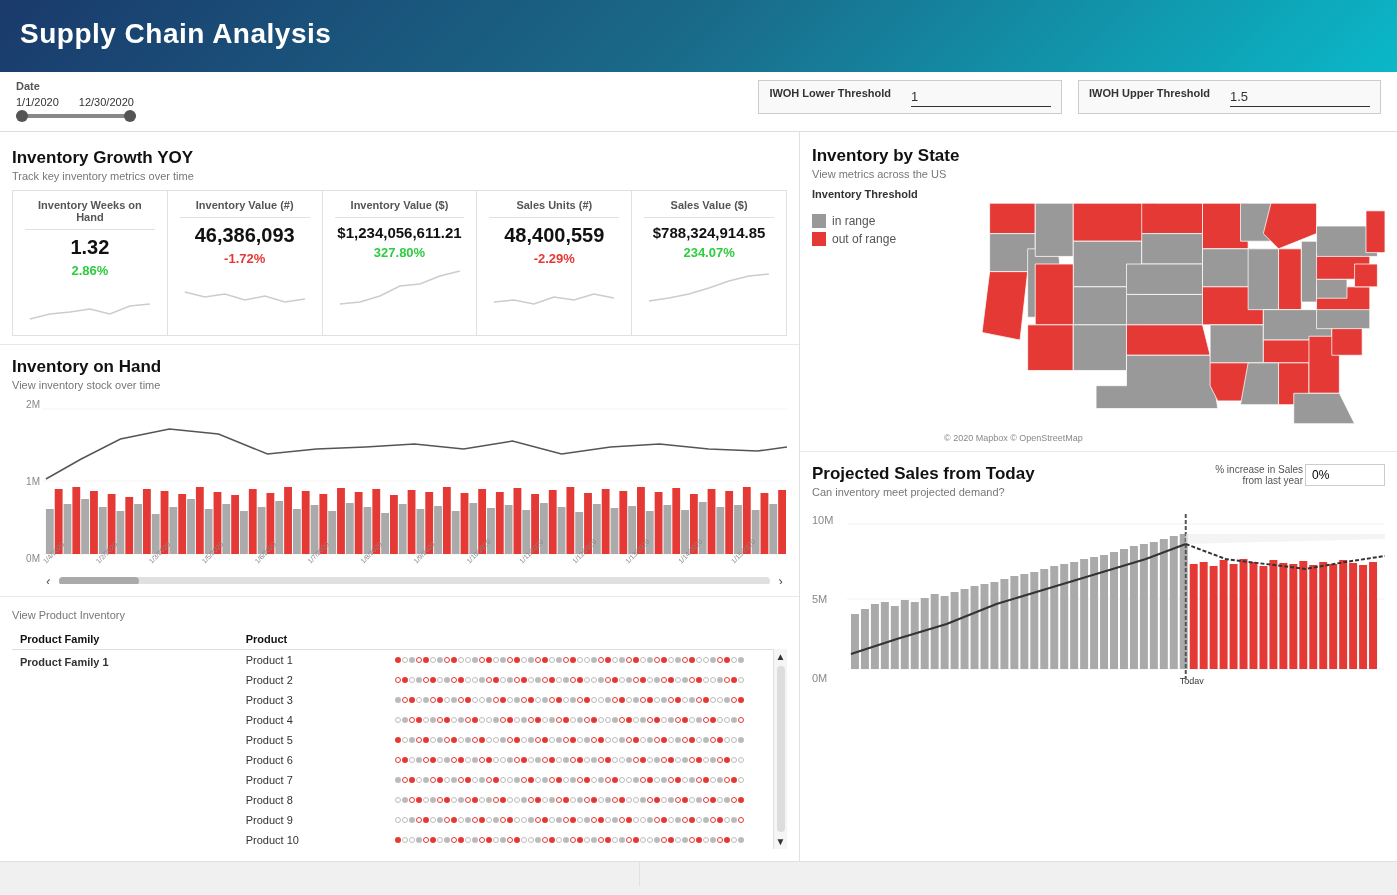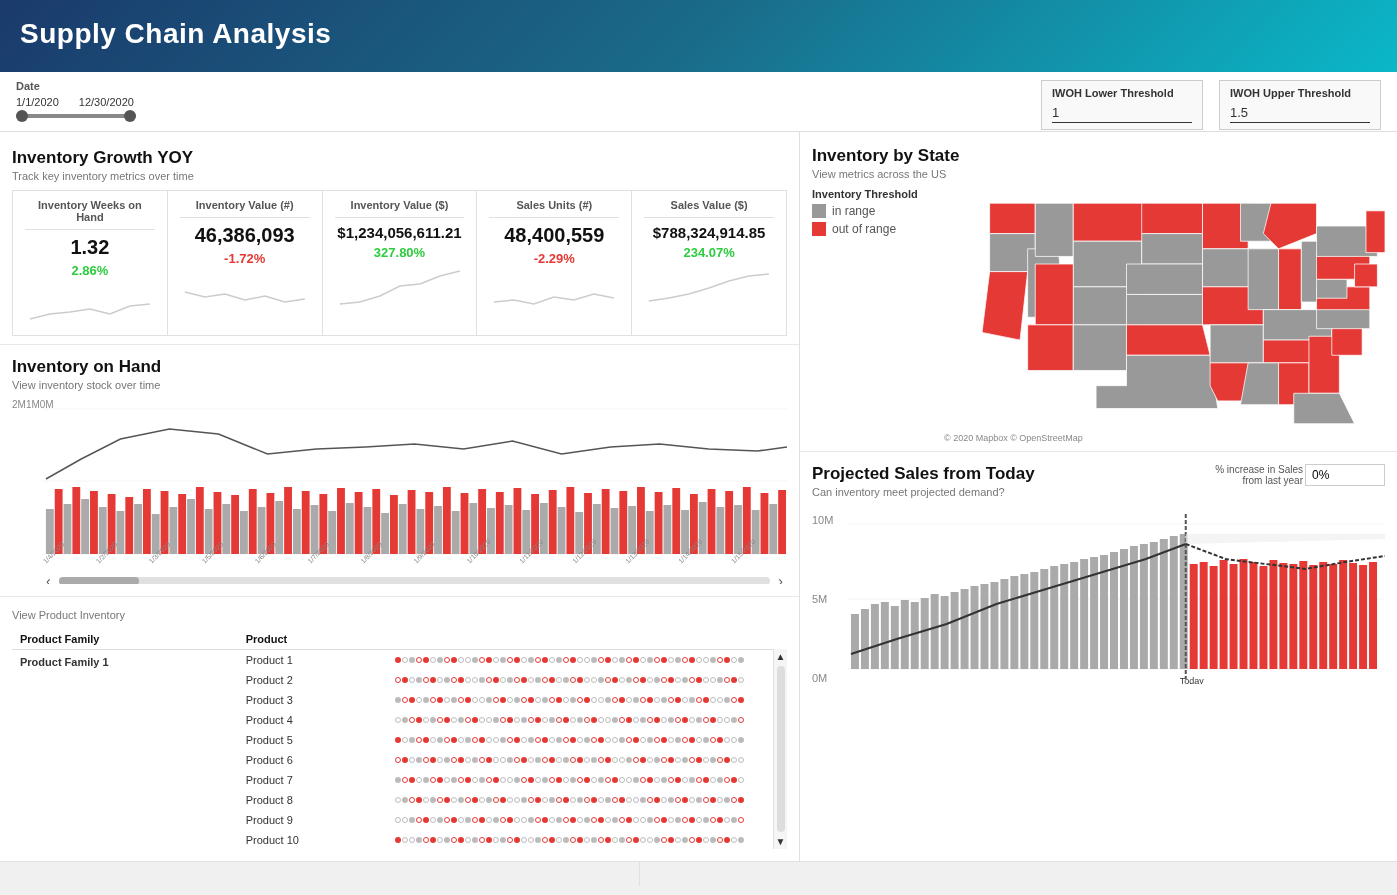--- a/index.html
+++ b/index.html
@@ -35,21 +35,21 @@
     .date-control label { font-size: 11px; color: #555; font-weight: 600; }
     .date-range { display: flex; gap: 20px; font-size: 11px; color: #333; }
     .date-slider { display: flex; align-items: center; gap: 4px; margin-top: 2px; }
     .slider-track { width: 120px; height: 4px; background: #ddd; border-radius: 2px; position: relative; }
     .slider-fill { height: 4px; background: #888; border-radius: 2px; width: 100%; }
     .slider-thumb { width: 12px; height: 12px; background: #555; border-radius: 50%; position: absolute; top: -4px; cursor: pointer; }
     .slider-thumb.left { left: 0; }
     .slider-thumb.right { right: 0; }
 
     .threshold-controls { display: flex; gap: 16px; margin-left: auto; }
-    .threshold-input-group { display: flex; flex-direction: column; gap: 4px; border: 1px solid #ccc; padding: 6px 10px; background: #f9f9f9; }
+    .threshold-input-group { display: flex; flex-direction: row; gap: 20px; border: 1px solid #ccc; padding: 6px 10px; background: #f9f9f9; }
     .threshold-input-group label { font-size: 11px; color: #333; font-weight: 600; }
     .threshold-input-group input { width: 140px; border: none; border-bottom: 1px solid #333; background: transparent; font-size: 13px; color: #333; outline: none; padding: 2px 0; }
 
     
     .main-content { display: flex; background: #fff; }
     .left-panel { flex: 0 0 800px; border-right: 1px solid #e0e0e0; }
     .right-panel { flex: 1; }
 
     
     .section-title { font-size: 17px; font-weight: 700; color: #111; margin-bottom: 2px; }
@@ -84,21 +84,21 @@
     .dot { width: 6px; height: 6px; border-radius: 50%; display: inline-block; }
     .dot.red { background: #e53935; }
     .dot.gray { background: #bbb; }
     .dot.outline-red { background: transparent; border: 1px solid #e53935; }
     .dot.outline-gray { background: transparent; border: 1px solid #bbb; }
 
     
     .inventory-by-state { padding: 14px 12px 8px; border-bottom: 1px solid #e8e8e8; }
     .map-container { display: flex; gap: 12px; align-items: flex-start; }
     .map-legend { min-width: 120px; }
-    .legend-title { font-size: 11px; font-weight: 700; color: #333; margin-bottom: 4px; }
+    .legend-title { font-size: 11px; font-weight: 700; color: #333; margin-bottom: 14px; }
     .legend-item { display: flex; align-items: center; gap: 6px; margin-bottom: 4px; font-size: 12px; color: #555; }
     .legend-box { width: 14px; height: 14px; }
     .legend-box.gray { background: #999; }
     .legend-box.red { background: #e53935; }
 
     
     .projected-sales { padding: 12px; }
     .projected-header { display: flex; align-items: flex-start; justify-content: space-between; margin-bottom: 8px; }
     .projected-title-group {}
     .increase-control { display: flex; flex-direction: row; gap: 2px; }
@@ -201,21 +201,21 @@
         </div>
       </div>
     </div>
 
     <div class="inventory-on-hand">
       <div class="section-title">Inventory on Hand</div>
       <div class="section-subtitle">View inventory stock over time</div>
 
       <div style="display:flex; align-items:stretch; height:185px;">
 
-        <div style="width:30px; display:flex; flex-direction:row; justify-content:space-between; font-size:10px; color:#888; padding:0 2px 20px 0; text-align:right;">
+        <div style="width:30px; display:flex; flex-direction:column; justify-content:space-between; font-size:10px; color:#888; padding:0 2px 20px 0; text-align:right;">
           <span>2M</span>
           <span>1M</span>
           <span>0M</span>
         </div>
 
         <div style="flex:1; position:relative; overflow:hidden;">
           <svg width="100%" height="165" viewBox="0 0 760 165" preserveAspectRatio="none">
 
             <line x1="0" y1="10" x2="760" y2="10" stroke="#e8e8e8" stroke-width="0.5"></line>
             <line x1="0" y1="82" x2="760" y2="82" stroke="#e8e8e8" stroke-width="0.5"></line>

